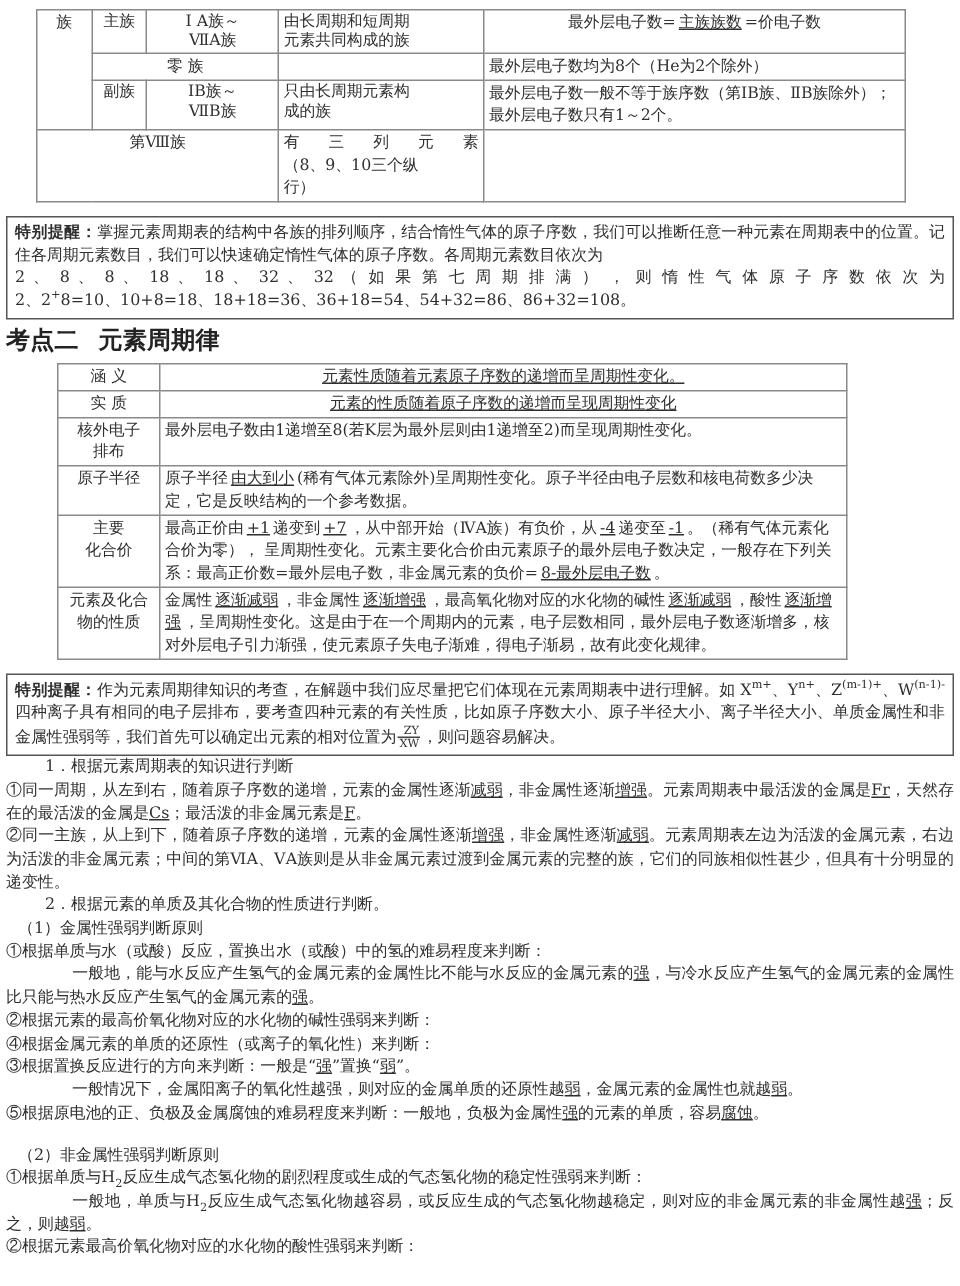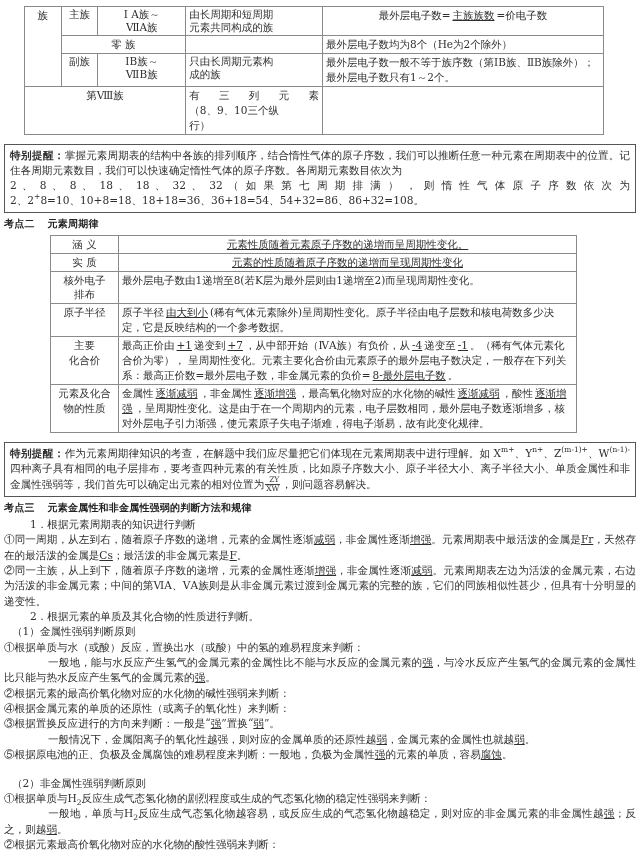--- a/index.html
+++ b/index.html
@@ -69,30 +69,30 @@
     font-family: "DejaVu Sans", "Liberation Sans", sans-serif;
     font-weight: bold;
     letter-spacing: 0.3px;
   }
   .justify-spread { text-align: justify; text-align-last: justify; }
 
   
   .kaodian {
     font-family: "DejaVu Sans", "Liberation Sans", sans-serif;
     font-weight: bold;
-    font-size: 10px;
+    font-size: 16px;
     margin: 4px 0 2px 4px;
     letter-spacing: 0.2px;
     color: #232323;
   }
   .kaodian .gap { display: inline-block; width: 13px; }
 
   
   .tbl2-wrap { padding: 2px 0 0 38px; }
-  table.tbl2 { width: 460px; margin-left: 12px; }
+  table.tbl2 { width: 460px; }
   .t2-c0 { width: 68px; }
   .t2-c1 { width: 458px; }
   table.tbl2 td { height: 13px; }
 
   
   .u {
     text-decoration: underline;
     text-underline-offset: 1px;
   }
   .us { 
@@ -251,23 +251,20 @@
         </tr>
       </tbody>
     </table>
   </div>
 
   <div class="tip">
     <b class="lead">特别提醒：</b><span>作为元素周期律知识的考查，在解题中我们应尽量把它们体现在元素周期表中进行理解。如</span>
     <span>X<sup>m+</sup>、Y<sup>n+</sup>、Z<sup>(m-1)+</sup>、W<sup>(n-1)-</sup></span><span>四种离子具有相同的电子层排布，要考查四种元素的有关性质，比如原子序数大小、原子半径大小、离子半径大小、单质金属性和非金属性强弱等，我们首先可以确定出元素的相对位置为</span><span class="posgrid"><span class="top">ZY</span><span class="bot">XW</span></span><span>，则问题容易解决。</span>
   </div>
 
-  <div class="kaodian">
-    <span>考点三</span><span class="gap"></span><span>元素金属性和非金属性强弱的判断方法和规律</span>
-  </div>
 
   <div class="para ind-num">1．根据元素周期表的知识进行判断</div>
 
   <div class="para">
     <span>①同一周期，从左到右，随着原子序数的递增，元素的金属性逐渐</span><span class="u">减弱</span><span>，非金属性逐渐</span><span class="u">增强</span><span>。元素周期表中最活泼的金属是</span><span class="u">Fr</span><span>，天然存在的最活泼的金属是</span><span class="u">Cs</span><span>；最活泼的非金属元素是</span><span class="u">F</span><span>。</span>
   </div>
 
   <div class="para">
     <span>②同一主族，从上到下，随着原子序数的递增，元素的金属性逐渐</span><span class="u">增强</span><span>，非金属性逐渐</span><span class="u">减弱</span><span>。元素周期表左边为活泼的金属元素，右边为活泼的非金属元素；中间的第ⅥA、ⅤA族则是从非金属元素过渡到金属元素的完整的族，它们的同族相似性甚少，但具有十分明显的递变性。</span>
   </div>

